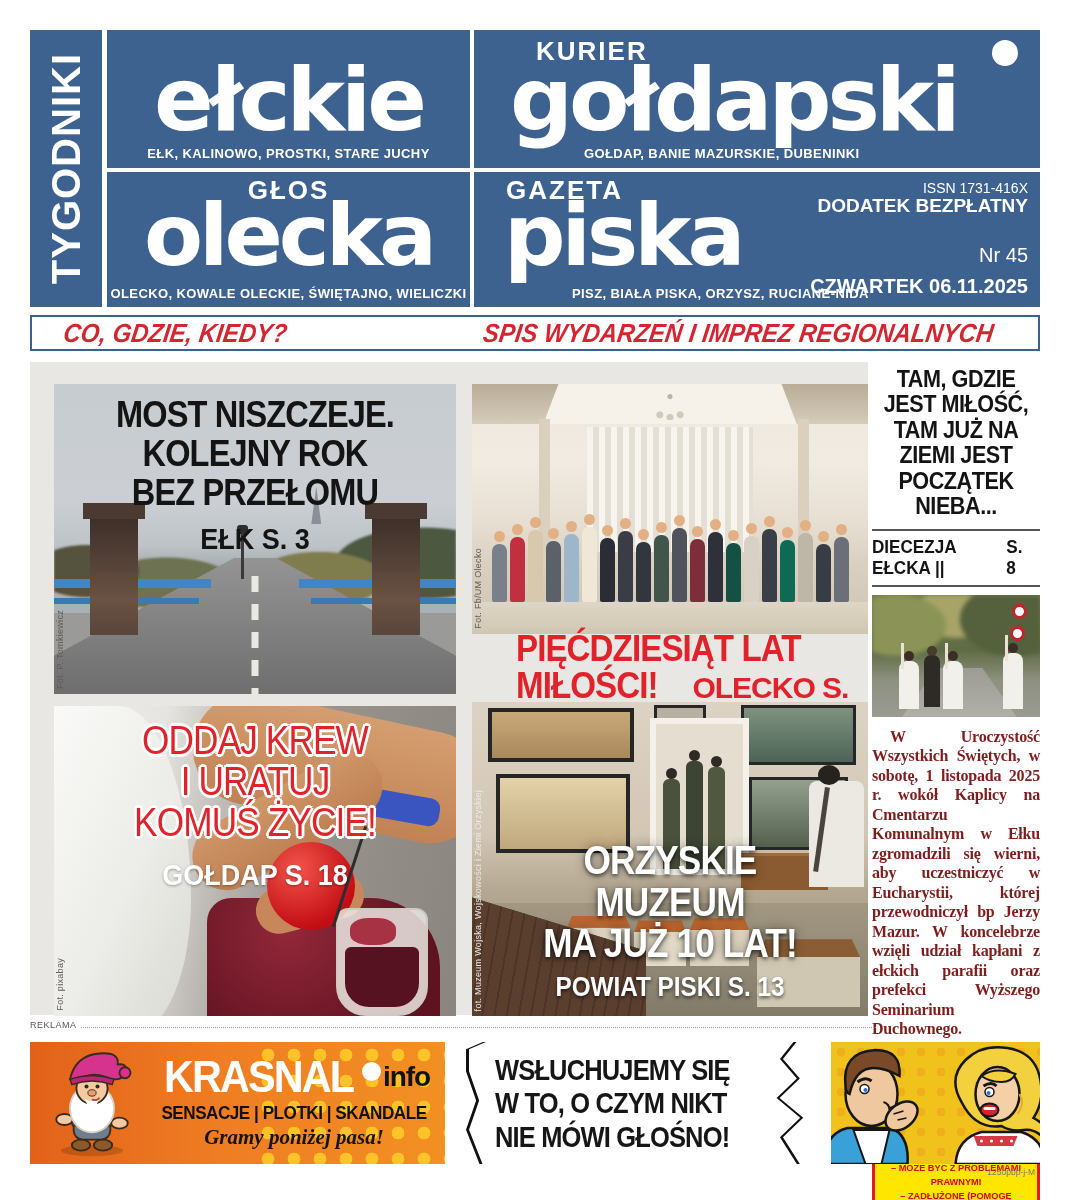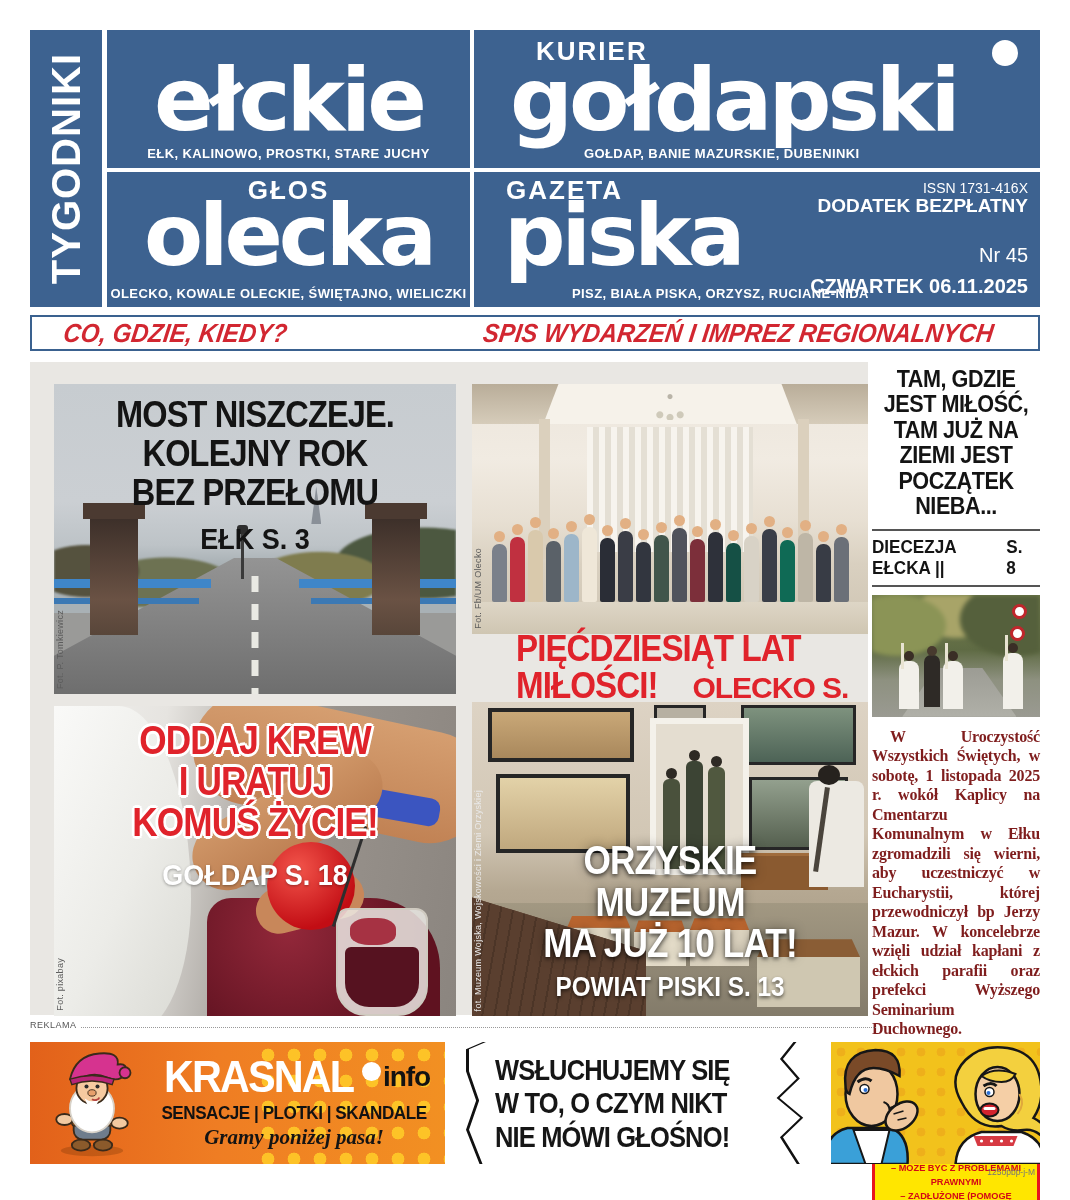--- a/index.html
+++ b/index.html
@@ -145,21 +145,21 @@
             background:#c8875a; transform:rotate(-14deg); z-index:2; }
   .bl-bag { position:absolute; right:7%; bottom:0; width:88px; height:104px;
             background:rgba(235,233,228,0.85); border:2px solid #cfcac0;
             border-radius:12px 12px 30px 30px; z-index:4; }
   .bl-bag::after { content:""; position:absolute; left:7px; right:7px; bottom:7px; height:58%;
             background:#561220; border-radius:6px 6px 24px 24px; }
   .bl-bag::before { content:""; position:absolute; left:12px; right:30px; top:8px; height:26%;
             background:#a63243; border-radius:40%; }
   .bl-tube { position:absolute; right:26%; top:38%; width:3px; height:34%; background:#2e2e2e;
             transform:rotate(18deg); z-index:5; }
-  .bl-head { position:absolute; top:14px; left:0; right:0; text-align:center; font-weight:bold;
+  .bl-head { position:absolute; top:14px; left:0; right:0; text-align:center; font-weight:normal;
             font-size:40px; line-height:1.02; z-index:6; color:#e0232b;
             text-shadow:-2px -2px 0 #fff,2px -2px 0 #fff,-2px 2px 0 #fff,2px 2px 0 #fff,
                         0 -3px 0 #fff,0 3px 0 #fff,-3px 0 0 #fff,3px 0 0 #fff; }
   .bl-head span { display:block; transform:scaleX(0.88); letter-spacing:-1px; }
   .bl-ref { position:absolute; top:152px; left:0; right:0; text-align:center; color:#fff;
             font-weight:bold; font-size:30px; z-index:6; transform:scaleX(0.9);
             text-shadow:0 1px 3px rgba(0,0,0,0.35); }
 
   
   .museum { left:430px; top:328px; width:396px; height:314px;

